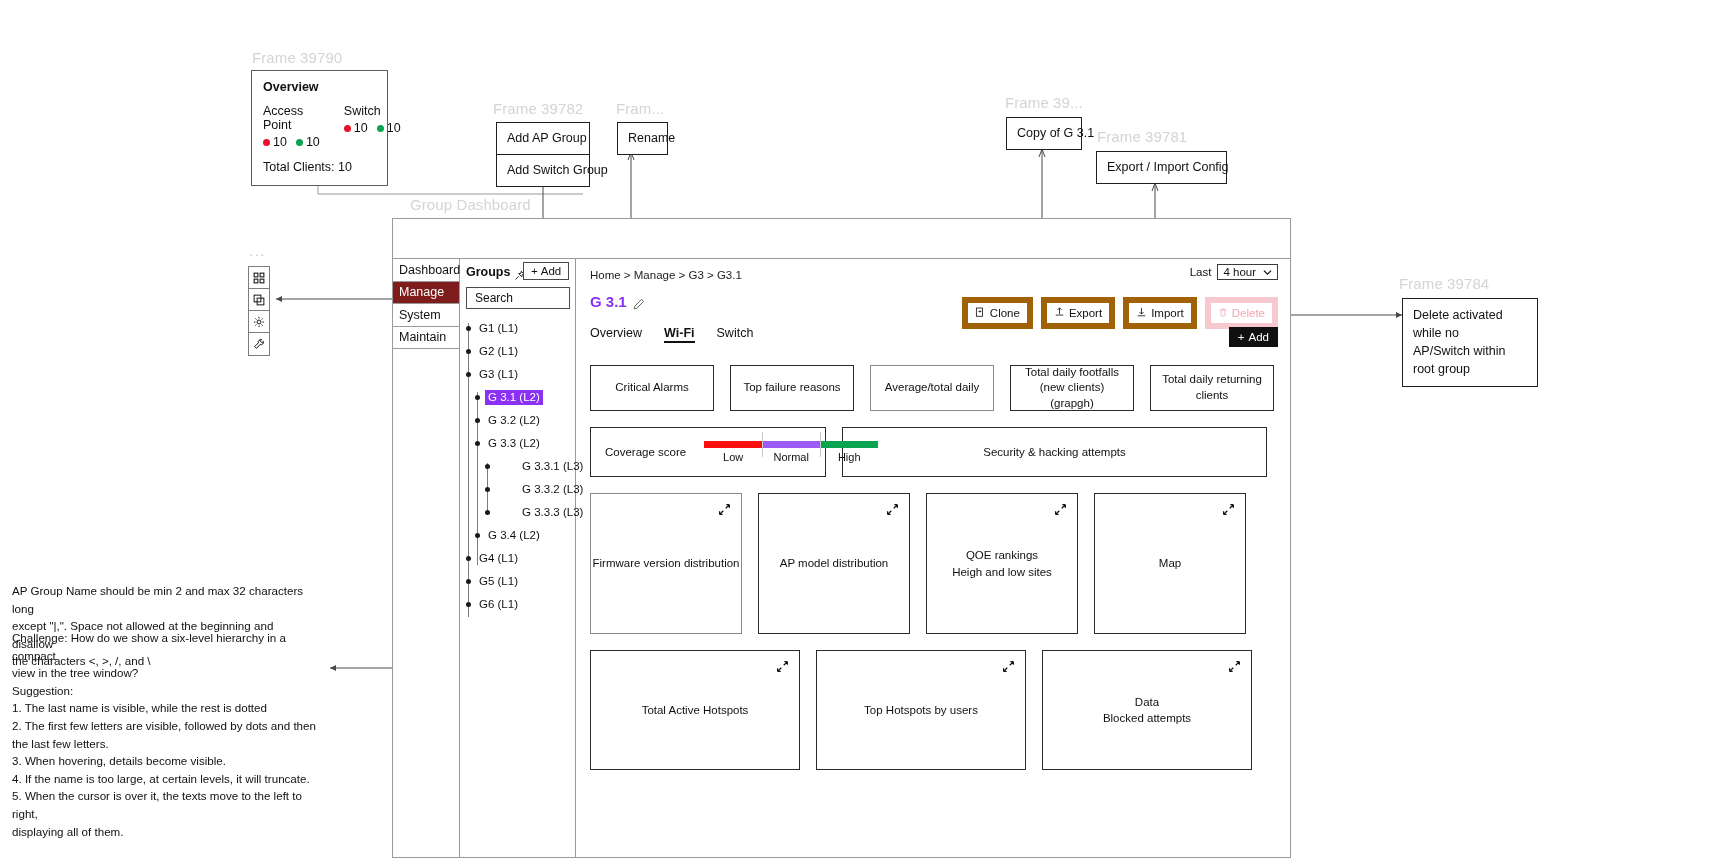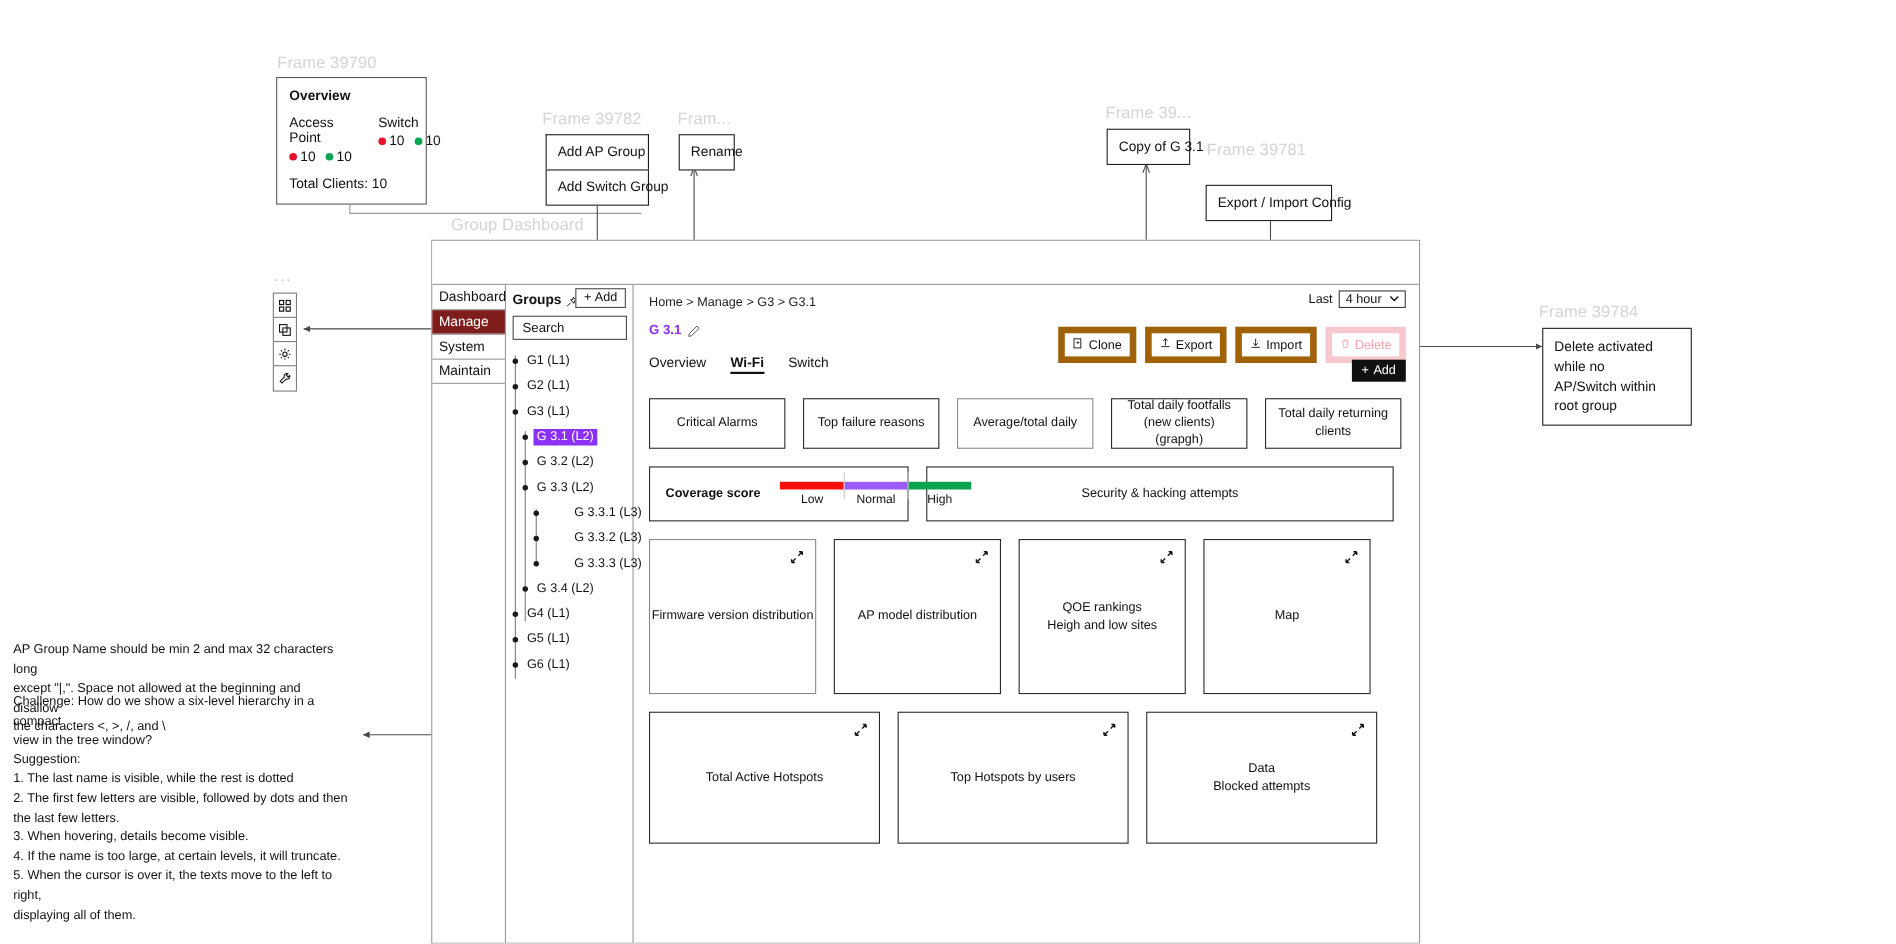--- a/index.html
+++ b/index.html
@@ -128,21 +128,21 @@
   }
 
   
   .main {
     flex: 1 1 auto;
     padding: 10px 12px 0 14px;
     position: relative;
   }
   .breadcrumb { font-size: 11.5px; color: #222; margin-bottom: 12px; }
   .title-row { display: flex; align-items: center; gap: 6px; margin-bottom: 16px; }
-  .page-title { font-size: 12px; font-weight: bold; color: #8b30f5; }
+  .page-title { font-size: 15px; font-weight: bold; color: #8b30f5; }
   .pencil-ico { width: 12px; height: 12px; }
   .tabs { display: flex; gap: 22px; font-size: 12.5px; color: #111; }
   .tab { padding-bottom: 1px; white-space: nowrap; }
   .tab.active { font-weight: bold; border-bottom: 2px solid #111; }
 
   
   .actions { position: absolute; right: 12px; top: 38px; display: flex; gap: 8px; }
   .act-btn {
     border: 6px solid #a16207; background: #fff;
     font-size: 11.5px; color: #111;
@@ -173,21 +173,21 @@
     padding: 0 8px;
   }
   .kpi-card.grey { border-color: #8a8a8a; }
 
   .cov-row { display: flex; gap: 16px; margin-top: 16px; }
   .cov-card {
     border: 1px solid #2a2a2a; background: #fff;
     height: 50px; display: flex; align-items: center; padding: 0 14px;
     font-size: 11.5px; color: #111;
   }
-  .cov-label { margin-right: 18px; white-space: nowrap; font-weight: bold; }
+  .cov-label { margin-right: 18px; white-space: nowrap; }
   .cov-scale { position: relative; }
   .cov-bar { display: flex; height: 7px; width: 174px; }
   .cov-seg { height: 7px; }
   .cov-ticks { display: flex; width: 174px; font-size: 11px; color: #111; margin-top: 3px; }
   .cov-tick { text-align: center; }
   .cov-divider { position: absolute; top: -9px; width: 1px; height: 25px; background: #c9c9c9; }
   .sec-card {
     border: 1px solid #2a2a2a; background: #fff;
     height: 50px; display: flex; align-items: center; justify-content: center;
     font-size: 11.5px; color: #111;
@@ -295,21 +295,21 @@
     <div class="callout">Add Switch Group</div>
   </div>
 
   <div class="abs frame-label" style="left:616px; top:100px;">Fram...</div>
   <div class="abs callout" style="left:617px; top:122px; width:51px; text-align:center;">Rename</div>
 
   <div class="abs frame-label" style="left:1005px; top:94px;">Frame 39...</div>
   <div class="abs callout" style="left:1006px; top:117px; width:76px; text-align:center;">Copy of G 3.1</div>
 
   <div class="abs frame-label" style="left:1097px; top:128px;">Frame 39781</div>
-  <div class="abs callout" style="left:1096px; top:168px; width:115px; text-align:center;">Export / Import Config</div>
+  <div class="abs callout" style="left:1096px; top:151px; width:131px; text-align:center;">Export / Import Config</div>
 
   <div class="abs frame-label" style="left:1399px; top:275px;">Frame 39784</div>
   <div class="abs callout" style="left:1402px; top:298px; width:136px; white-space:pre-line; line-height:1.45;">Delete activated while no
 AP/Switch within root group</div>
 
   <div class="abs frame-label" style="left:393px; top:196px;margin-left:17px;">Group Dashboard</div>
 
   <div class="abs dots-glyph" style="left:249px; top:242px;">...</div>
 
   <div class="abs icon-rail" style="left:248px; top:266px;">

